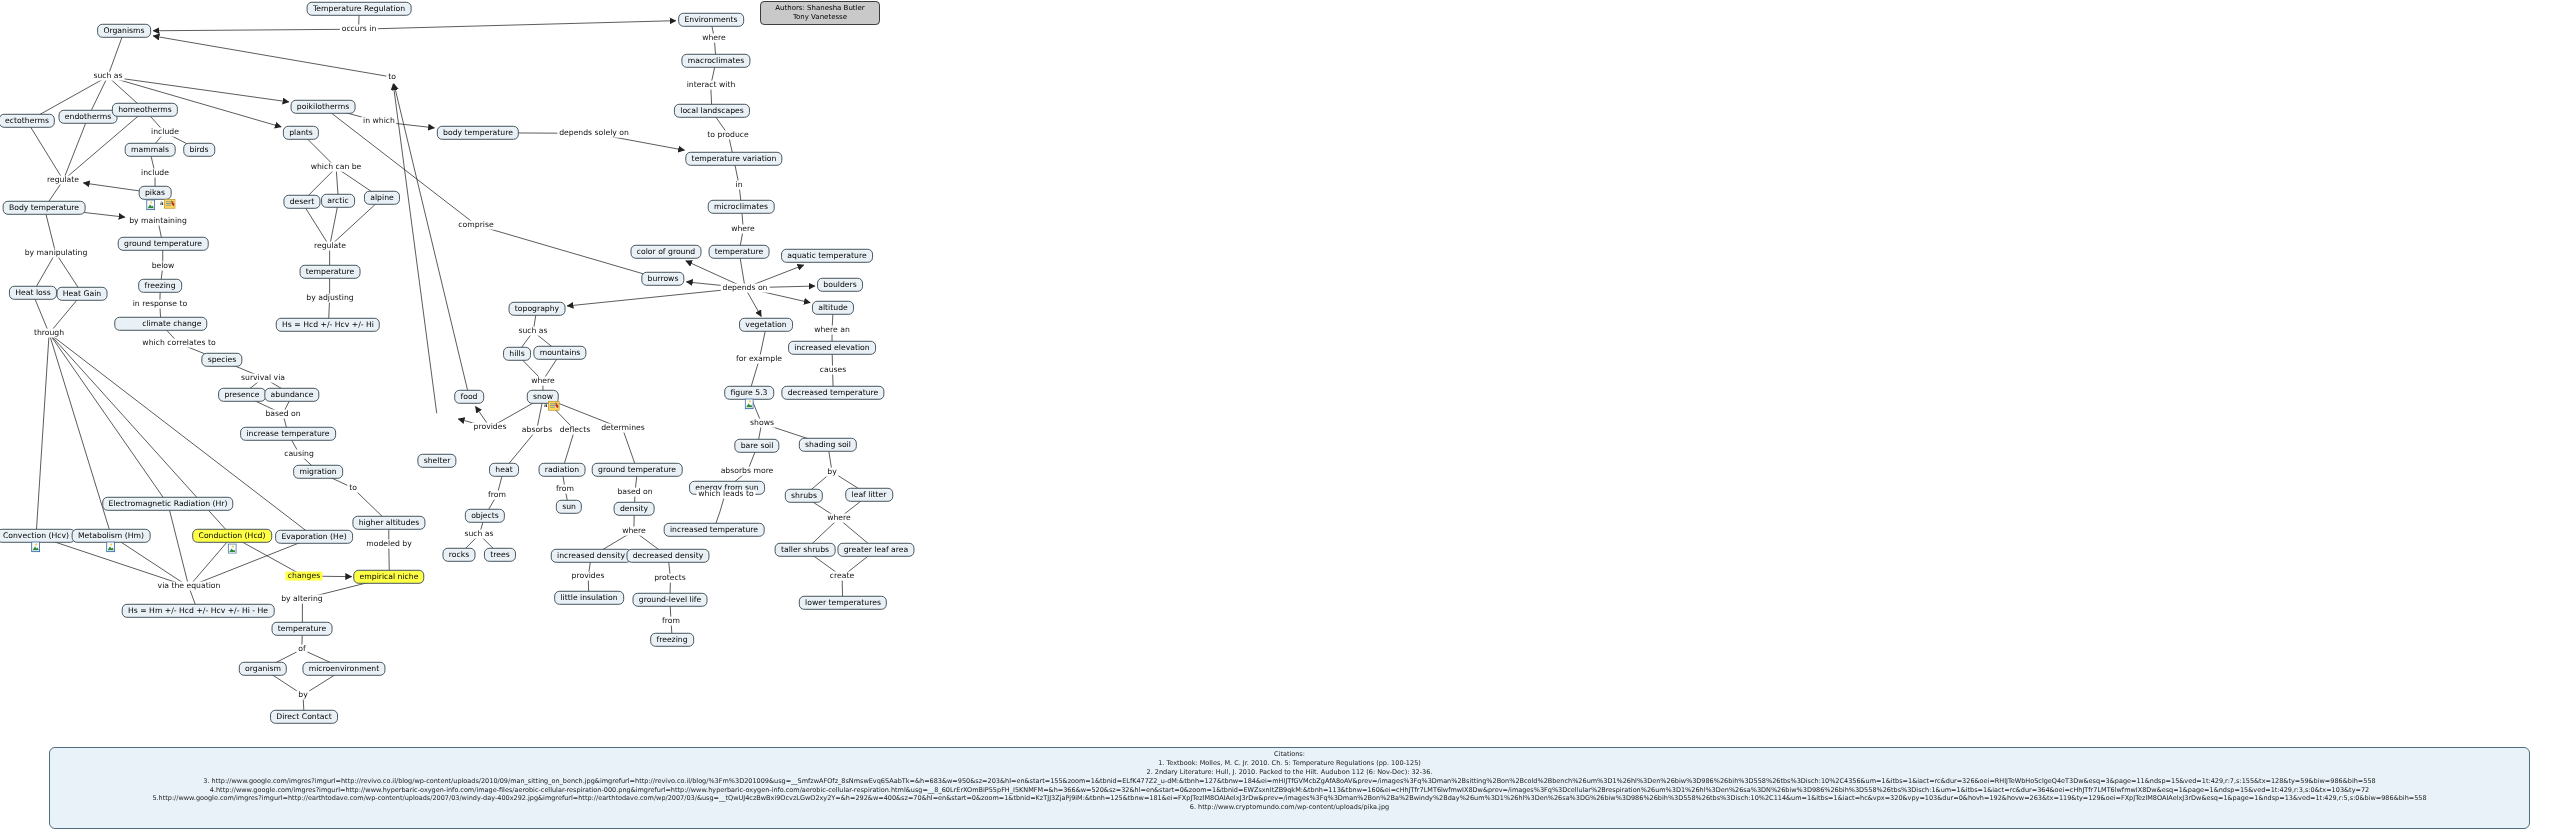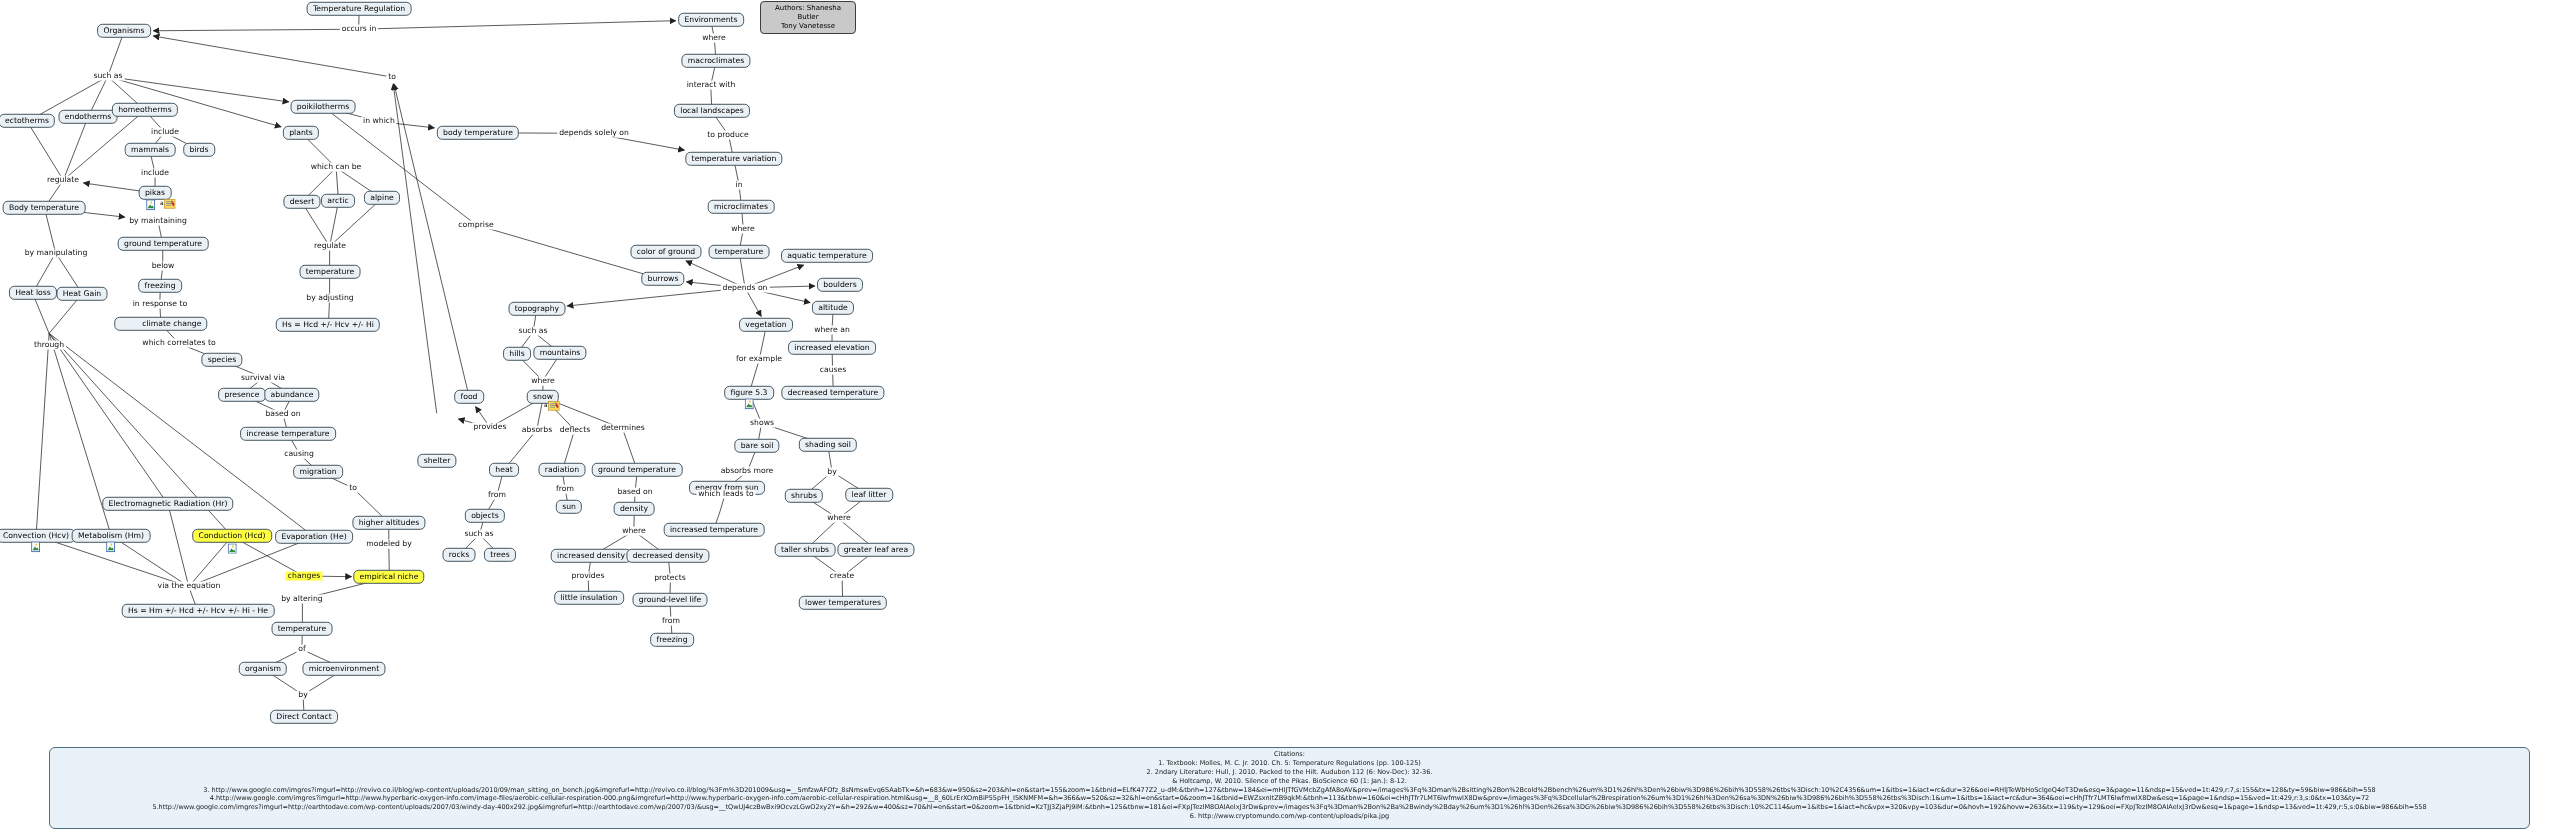--- a/index.html
+++ b/index.html
@@ -4,21 +4,21 @@
 <style>
   html,body{margin:0;padding:0;width:2576px;height:836px;background:#ffffff;overflow:hidden;}
   #canvas{position:absolute;left:0;top:0;width:2576px;height:836px;font-family:"DejaVu Sans","Liberation Sans",sans-serif;}
   #edge-layer{position:absolute;left:0;top:0;}
   .node{position:absolute;transform:translate(-50%,-50%);white-space:nowrap;font:7.7px/1.15 "DejaVu Sans","Liberation Sans",sans-serif;color:#000;}
   .concept{background:#eaf1f6;border:0.8px solid #46555e;border-radius:5.3px;padding:1.8px 5.3px;box-shadow:0 0 0 0.6px rgba(255,255,255,.4) inset;}
   .concept-highlight{background:#ffff45;border:0.8px solid #46555e;border-radius:5.3px;padding:1.8px 5.3px;}
   .label{background:#ffffff;padding:0 1.8px;color:#111;}
   .label-highlight{background:#ffff45;padding:0 2.4px;color:#111;}
   .mapicon{position:absolute;transform:translate(-50%,-50%);line-height:0;}
-  .authors-box{position:absolute;left:760px;top:1.2px;width:96px;box-sizing:border-box;background:#c9c9c9;border:0.8px solid #3c3c3c;border-radius:4.1px;text-align:center;font:7px/1.3 "DejaVu Sans","Liberation Sans",sans-serif;color:#000;padding:1.8px 2.4px;}
+  .authors-box{position:absolute;left:760px;top:1.2px;width:120px;box-sizing:border-box;background:#c9c9c9;border:0.8px solid #3c3c3c;border-radius:4.1px;text-align:center;font:7px/1.3 "DejaVu Sans","Liberation Sans",sans-serif;color:#000;padding:1.8px 2.4px;}
   .citations-panel{position:absolute;left:49px;top:747px;width:2481px;height:82px;box-sizing:border-box;background:#e9f2f8;border:1.2px solid #4e7080;border-radius:6px;text-align:center;font:6.5px/8.8px "DejaVu Sans","Liberation Sans",sans-serif;color:#1a1a1a;padding-top:2.4px;overflow:hidden;}
   .citation-line{white-space:nowrap;}
 </style>
 </head>
 <body>
 
 <div id="canvas">
   <svg id="edge-layer" width="2576" height="836" xmlns="http://www.w3.org/2000/svg" viewBox="0 0 4353 1412">
     <defs>
       <marker id="arw" viewBox="0 0 10 10" refX="9" refY="5" markerWidth="9" markerHeight="9" orient="auto-start-reverse">
@@ -190,21 +190,20 @@
   <div class="authors-box">
     <div>Authors: Shanesha Butler</div>
     <div>Tony Vanetesse</div>
   </div>
 
   <div class="citations-panel">
     <div class="citation-line">Citations:</div>
     <div id="citation-lines">
         <div class="citation-line">1.  Textbook:  Molles, M. C. Jr.  2010.  Ch. 5:  Temperature Regulations (pp. 100-125)</div>
         <div class="citation-line">2.  2ndary Literature:  Hull, J. 2010.  Packed to the Hilt.  Audubon 112 (6: Nov-Dec): 32-36.</div>
-        <div class="citation-line">&amp; Holtcamp, W.  2010.  Silence of the Pikas.  BioScience 60 (1: Jan.): 8-12.</div>
         <div class="citation-line">3. http://www.google.com/imgres?imgurl=http://revivo.co.il/blog/wp-content/uploads/2010/09/man_sitting_on_bench.jpg&amp;imgrefurl=http://revivo.co.il/blog/%3Fm%3D201009&amp;usg=__SmfzwAFOfz_8sNmswEvq6SAabTk=&amp;h=683&amp;w=950&amp;sz=203&amp;hl=en&amp;start=155&amp;zoom=1&amp;tbnid=ELfK477Z2_u-dM:&amp;tbnh=127&amp;tbnw=184&amp;ei=mHIJTfGVMcbZgAfA8oAV&amp;prev=/images%3Fq%3Dman%2Bsitting%2Bon%2Bcold%2Bbench%26um%3D1%26hl%3Den%26biw%3D986%26bih%3D558%26tbs%3Disch:10%2C4356&amp;um=1&amp;itbs=1&amp;iact=rc&amp;dur=326&amp;oei=RHlJTeWbHoSclgeQ4eT3Dw&amp;esq=3&amp;page=11&amp;ndsp=15&amp;ved=1t:429,r:7,s:155&amp;tx=128&amp;ty=59&amp;biw=986&amp;bih=558</div>
         <div class="citation-line">4.http://www.google.com/imgres?imgurl=http://www.hyperbaric-oxygen-info.com/image-files/aerobic-cellular-respiration-000.png&amp;imgrefurl=http://www.hyperbaric-oxygen-info.com/aerobic-cellular-respiration.html&amp;usg=__8_60LrErXOmBiP55pFH_I5KNMFM=&amp;h=366&amp;w=520&amp;sz=32&amp;hl=en&amp;start=0&amp;zoom=1&amp;tbnid=EWZsxnItZB9qkM:&amp;tbnh=113&amp;tbnw=160&amp;ei=cHhJTfr7LMT6lwfmwIX8Dw&amp;prev=/images%3Fq%3Dcellular%2Brespiration%26um%3D1%26hl%3Den%26sa%3DN%26biw%3D986%26bih%3D558%26tbs%3Disch:1&amp;um=1&amp;itbs=1&amp;iact=rc&amp;dur=364&amp;oei=cHhJTfr7LMT6lwfmwIX8Dw&amp;esq=1&amp;page=1&amp;ndsp=15&amp;ved=1t:429,r:3,s:0&amp;tx=103&amp;ty=72</div>
         <div class="citation-line">5.http://www.google.com/imgres?imgurl=http://earthtodave.com/wp-content/uploads/2007/03/windy-day-400x292.jpg&amp;imgrefurl=http://earthtodave.com/wp/2007/03/&amp;usg=__tQwUJ4czBwBxi9OcvzLGwO2xy2Y=&amp;h=292&amp;w=400&amp;sz=70&amp;hl=en&amp;start=0&amp;zoom=1&amp;tbnid=KzTJJ3ZjaPj9iM:&amp;tbnh=125&amp;tbnw=181&amp;ei=FXpJTezlM8OAIAelxJ3rDw&amp;prev=/images%3Fq%3Dman%2Bon%2Ba%2Bwindy%2Bday%26um%3D1%26hl%3Den%26sa%3DG%26biw%3D986%26bih%3D558%26tbs%3Disch:10%2C114&amp;um=1&amp;itbs=1&amp;iact=hc&amp;vpx=320&amp;vpy=103&amp;dur=0&amp;hovh=192&amp;hovw=263&amp;tx=119&amp;ty=129&amp;oei=FXpJTezlM8OAIAelxJ3rDw&amp;esq=1&amp;page=1&amp;ndsp=13&amp;ved=1t:429,r:5,s:0&amp;biw=986&amp;bih=558</div>
         <div class="citation-line">6. http://www.cryptomundo.com/wp-content/uploads/pika.jpg</div>
       </div>
   </div>
 <div class="node concept" style="left: 359px; top: 9px;">Temperature Regulation</div>
     <div class="node concept" style="left: 124px; top: 31px;">Organisms</div>
     <div class="node concept" style="left: 711px; top: 20px;">Environments</div>
     <div class="node label" style="left: 359px; top: 29px;">occurs in</div>
@@ -246,21 +245,21 @@
     <div class="node concept" style="left: 288px; top: 434px;">increase temperature</div>
     <div class="node label" style="left: 299px; top: 454px;">causing</div>
     <div class="node concept" style="left: 318px; top: 472px;">migration</div>
     <div class="node label" style="left: 353px; top: 488px;">to</div>
     <div class="node concept" style="left: 389px; top: 523px;">higher altitudes</div>
     <div class="node label" style="left: 389px; top: 544px;">modeled by</div>
     <div class="node concept-highlight" style="left: 389px; top: 577px;">empirical niche</div>
     <div class="node label" style="left: 56px; top: 253px;">by manipulating</div>
     <div class="node concept" style="left: 33px; top: 293px;">Heat loss</div>
     <div class="node concept" style="left: 82px; top: 294px;">Heat Gain</div>
-    <div class="node label" style="left: 49px; top: 333px; margin-top: 12px;">through</div>
+    <div class="node label" style="left: 49px; top: 333px;">through</div>
     <div class="node concept" style="left: 168px; top: 504px;">Electromagnetic Radiation (Hr)</div>
     <div class="node concept" style="left: 36px; top: 536px;">Convection (Hcv)<span class="mapicon" style="left: calc(50% + 0px); top: calc(50% + 11.2px);"><svg width="9" height="10.7" viewBox="0 0 15 18">
           <rect x="0.8" y="0.8" width="13.4" height="16.4" fill="#fdfdfd" stroke="#3a6cb0" stroke-width="1.6"></rect>
           <circle cx="8.6" cy="5.2" r="1.7" fill="#f4c430"></circle>
           <path d="M2.2 15 L6.4 8.6 L9.3 12 L10.8 10 L13 15 Z" fill="#2e8b3d"></path>
         </svg></span></div>
     <div class="node concept" style="left: 111px; top: 536px;">Metabolism (Hm)<span class="mapicon" style="left: calc(50% + 0px); top: calc(50% + 11.2px);"><svg width="9" height="10.7" viewBox="0 0 15 18">
           <rect x="0.8" y="0.8" width="13.4" height="16.4" fill="#fdfdfd" stroke="#3a6cb0" stroke-width="1.6"></rect>
           <circle cx="8.6" cy="5.2" r="1.7" fill="#f4c430"></circle>
           <path d="M2.2 15 L6.4 8.6 L9.3 12 L10.8 10 L13 15 Z" fill="#2e8b3d"></path>

